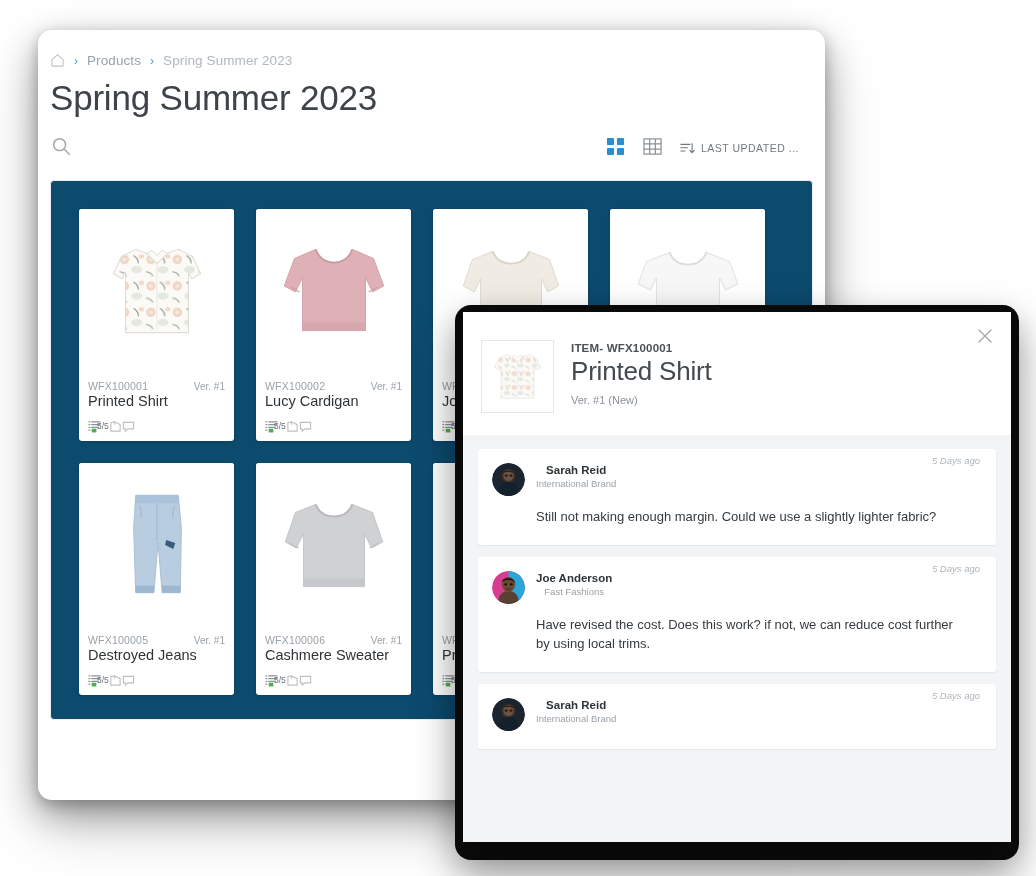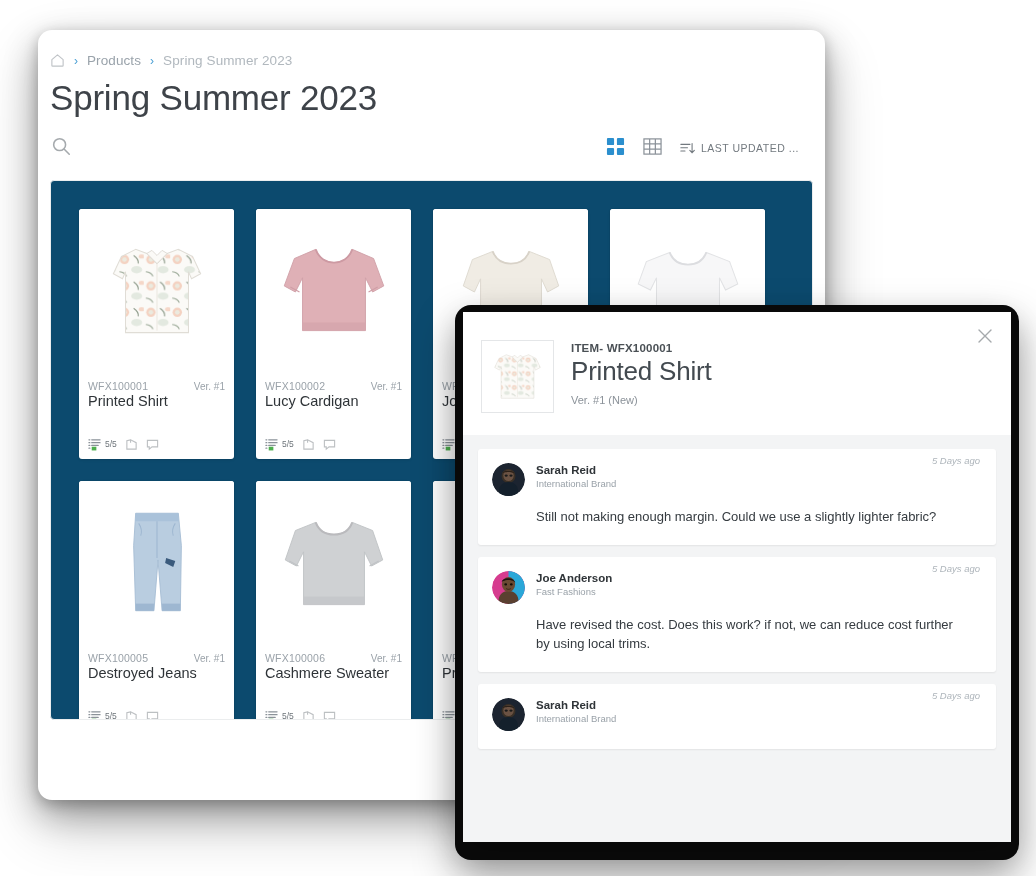--- a/index.html
+++ b/index.html
@@ -133,21 +133,21 @@
   .card-row1 {
     display: flex; align-items: baseline; justify-content: space-between;
   }
   .card-sku { font-size: 10.5px; color: #9aa2a9; letter-spacing: .2px; }
   .card-ver { font-size: 10px; color: #9aa2a9; }
   .card-name {
     font-size: 14.5px; color: #2f3438; margin-top: 1px;
     white-space: nowrap; overflow: hidden;
   }
   .card-foot {
-    display: flex; align-items: center; gap: 8px; margin-top: 28px; text-align: center;
+    display: flex; align-items: center; margin-top: 10px; text-align: center;
   }
   .foot-count { font-size: 8.5px; color: #6d747a; margin-left: -4px; }
   .foot-ic { width: 13px; height: 13px; opacity: .45; cursor: pointer; }
 
   
   .modal-frame {
     position: absolute;
     left: 455px;
     top: 305px;
     width: 564px;
@@ -208,21 +208,21 @@
     overflow: hidden;
   }
   .comment {
     background: #ffffff;
     border-radius: 3px;
     box-shadow: 0 1px 2px rgba(0,0,0,0.07);
     padding: 14px 17px 18px 14px;
     margin-bottom: 12px;
     position: relative;
   }
-  .cm-head { display: flex; align-items: flex-start; gap: 11px; }
+  .cm-head { display: flex; align-items: flex-start; gap: 11px; text-align: center; }
   .cm-avatar {
     width: 33px; height: 33px; border-radius: 50%;
     overflow: hidden; flex: 0 0 auto;
   }
   .cm-avatar svg { display: block; }
   .cm-who { padding-top: 1px; }
   .cm-name { font-size: 11.5px; color: #2f3438; font-weight: bold; }
   .cm-org { font-size: 9.5px; color: #9aa2a9; margin-top: 2px; }
   .cm-time {
     position: absolute; top: 6px; right: 16px;

